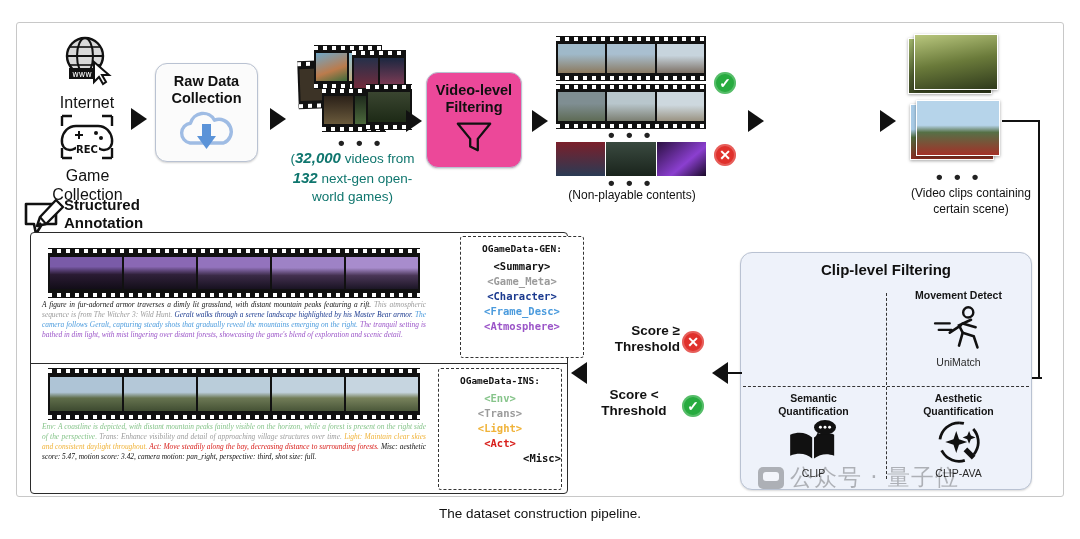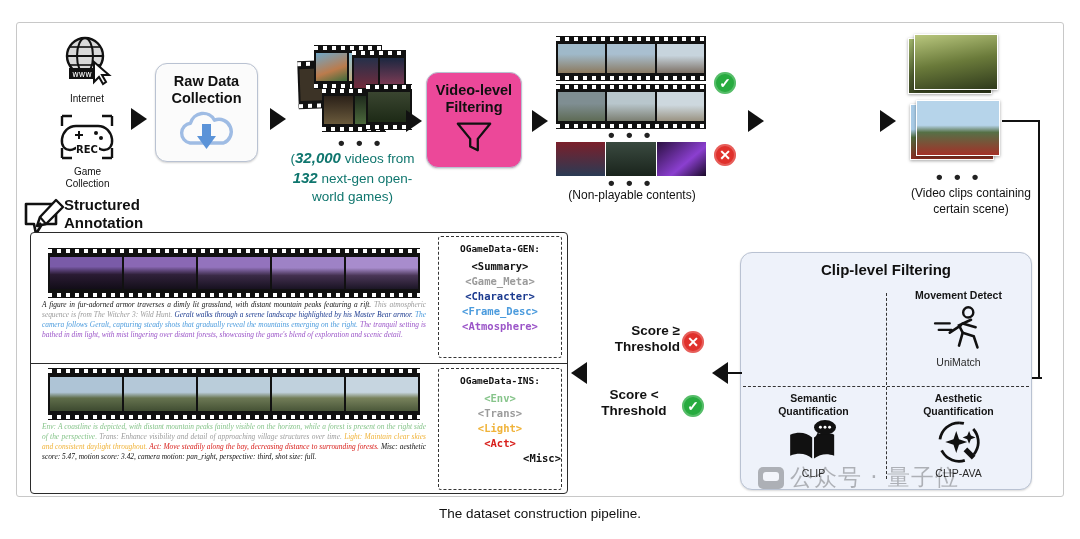--- a/index.html
+++ b/index.html
@@ -114,21 +114,21 @@
                               border-radius:3px; background:#fff; }
   .watermark .wm-text { font-size:23px; color:#1b1b1b; letter-spacing:1px;
                         font-family:"DejaVu Sans", sans-serif; }
 
   .line { position:absolute; background:#111; }
 
   .icon-wrap { display:flex; align-items:center; justify-content:center; }
 
   .thumbstack { position:absolute; }
   .thumbstack .th { position:absolute; border:1px solid #fff; box-shadow:0 1px 3px rgba(0,0,0,.35); }
-  .srclbl { position:absolute; text-align:center; font-size:10px; line-height:1.2; }
+  .srclbl { position:absolute; text-align:center; font-size:16px; line-height:1.2; }
 </style>
 </head>
 <body>
 
 <div id="root">
 
   <div class="frame"></div>
 
   <div class="abs" style="left:58px; top:34px; width:58px; height:52px;">
     <svg viewBox="0 0 58 52" width="58" height="52">
@@ -423,21 +423,21 @@
         <div class="cell" style="background:linear-gradient(180deg,#b4c8d8 45%,#66734f 62%,#414e33);"></div>
         <div class="cell" style="background:linear-gradient(180deg,#bacdda 45%,#6c7854 62%,#455235);"></div>
         <div class="cell" style="background:linear-gradient(180deg,#c0d1dd 45%,#727d58 62%,#485538);"></div>
         <div class="cell" style="background:linear-gradient(180deg,#c6d5e0 45%,#78825c 62%,#4b583a);"></div>
       </div>
     </div>
   </div>
 
   <div class="annot-text" id="ins-text" style="left:42px; top:422px; width:384px;"><span style="color: rgb(134, 196, 138);">Env: A coastline is depicted, with distant mountain peaks faintly visible on the horizon, while a forest is present on the right side of the perspective. </span><span style="color: rgb(155, 155, 155);">Trans: Enhance visibility and detail of approaching village structures over time. </span><span style="color: rgb(240, 179, 58);">Light: Maintain clear skies and consistent daylight throughout. </span><span style="color: rgb(216, 32, 28);">Act: Move steadily along the bay, decreasing distance to surrounding forests. </span><span style="color: rgb(17, 17, 17);">Misc: aesthetic score: 5.47, motion score: 3.42, camera motion: pan_right, perspective: third, shot size: full.</span></div>
 
-  <div class="tagbox" style="left:438px; top:236px; width:124px; height:122px;">
+  <div class="tagbox" style="left:460px; top:236px; width:124px; height:122px;">
     <div class="hdr">OGameData-GEN:</div>
     <div id="gen-tags" style="padding-top:5px;">
         <div class="tag" style="color: rgb(17, 17, 17);">&lt;Summary&gt;</div>
         <div class="tag" style="color: rgb(155, 155, 155);">&lt;Game_Meta&gt;</div>
         <div class="tag" style="color: rgb(27, 58, 143);">&lt;Character&gt;</div>
         <div class="tag" style="color: rgb(75, 155, 221);">&lt;Frame_Desc&gt;</div>
         <div class="tag" style="color: rgb(155, 85, 200);">&lt;Atmosphere&gt;</div>
       </div>
   </div>
 

